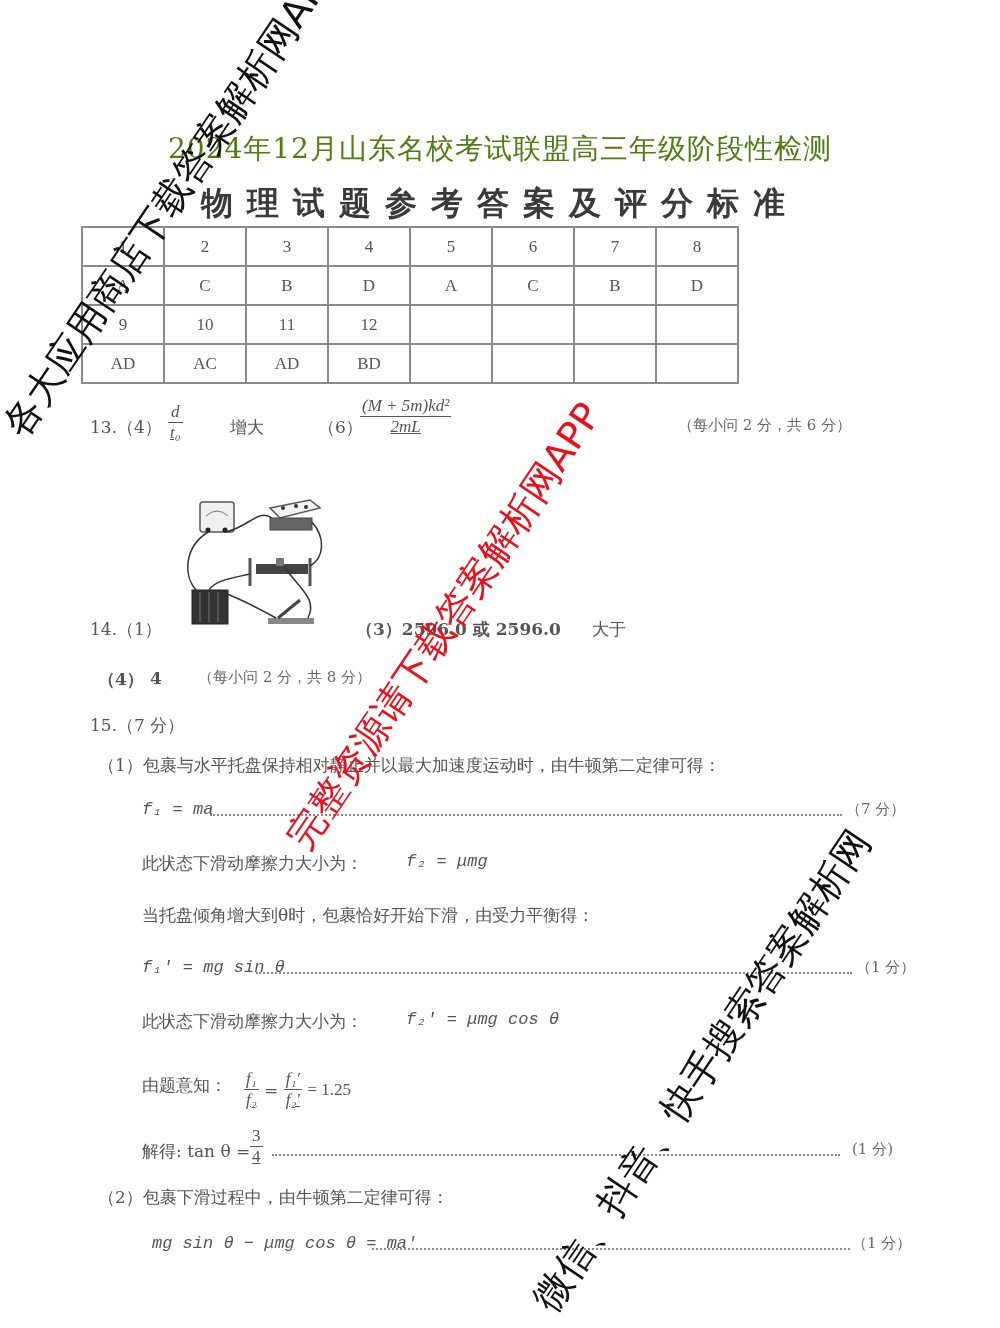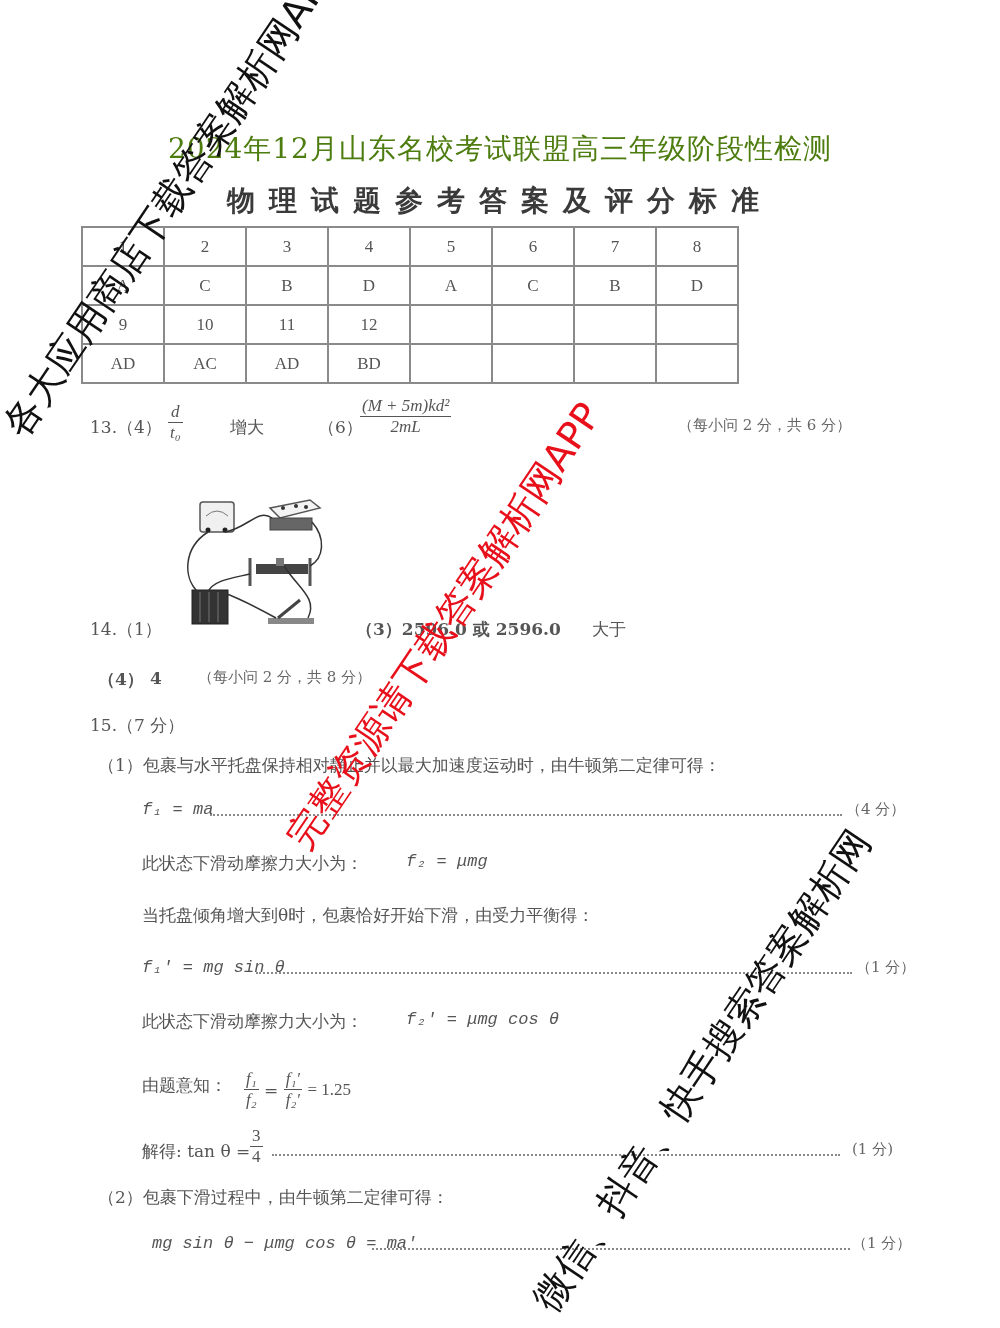--- a/index.html
+++ b/index.html
@@ -3,28 +3,28 @@
   <meta charset="utf-8">
   <style>
     html, body { margin: 0; padding: 0; }
     body {
       width: 1000px; height: 1328px; position: relative; overflow: hidden;
       background: #ffffff; color: #444;
       font-family: "DejaVu Serif", "Liberation Serif", serif;
     }
     .abs { position: absolute; white-space: nowrap; }
     .title1 { left: 0; width: 1000px; top: 130px; text-align: center; font-size: 28px; color: #4d7c0f; letter-spacing: 1px; }
-    .title2 { left: 0; width: 1000px; top: 182px; text-align: center; font-size: 28px; color: #3a3a3a; letter-spacing: 14px; font-weight: bold; }
+    .title2 { left: 0; width: 1000px; top: 182px; text-align: center; font-size: 32px; color: #3a3a3a; letter-spacing: 14px; font-weight: bold; }
     table.ans { position: absolute; left: 81px; top: 226px; border-collapse: collapse; }
     table.ans td { border: 2px solid #8a8a8a; width: 80px; height: 37px; text-align: center; font-size: 17px; color: #555; font-family: "Liberation Serif", serif; padding: 0; }
     .txt { font-size: 17px; color: #555; }
     .it { font-style: italic; font-family: Liberation Mono, monospace; }
     .frac { display: inline-block; vertical-align: middle; text-align: center; font-family: "Liberation Serif", serif; font-style: italic; }
     .frac .num { display: block; border-bottom: 1px solid #555; padding: 0 2px; }
-    .frac .den { display: block; padding: 0 2px; }
+    .frac .den { display: block; padding: 0 2px; text-decoration: underline; }
     .dots { position: absolute; height: 0; border-bottom: 2px dotted #888; }
     .score { font-size: 15px; color: #666; }
     .wm { position: absolute; transform-origin: left bottom; white-space: nowrap; font-family: "DejaVu Sans", sans-serif; }
     .wm-black { color: #111; font-size: 38px; }
     .wm-red { color: #e8101a; font-size: 38px; }
     .circuit { position: absolute; left: 178px; top: 488px; width: 150px; height: 140px; }
   </style>
 </head>
 <body>
 
@@ -126,21 +126,21 @@
 <div class="abs txt" style="left:592px; top:618px;">大于</div>
 <div class="abs txt" style="left:98px; top:668px; font-weight:bold;">（4）</div>
 <div class="abs txt" style="left:150px; top:668px; font-weight:bold;">4</div>
 <div class="abs score" style="left:198px; top:668px;">（每小问 2 分，共 8 分）</div>
 
 <div class="abs txt" style="left:90px; top:714px;">15.（7 分）</div>
 <div class="abs txt" style="left:98px; top:754px;">（1）包裹与水平托盘保持相对静止并以最大加速度运动时，由牛顿第二定律可得：</div>
 
 <div class="abs txt it" style="left:142px; top:800px;">f₁ = ma</div>
 <div class="dots" style="left:210px; width:632px; top:814px;"></div>
-<div class="abs score" style="left:846px; top:800px;">（4 分）</div>
+<div class="abs score" style="left:846px; top:800px;">（7 分）</div>
 
 <div class="abs txt" style="left:142px; top:852px;">此状态下滑动摩擦力大小为：</div>
 <div class="abs txt it" style="left:406px; top:852px;">f₂ = μmg</div>
 
 <div class="abs txt" style="left:142px; top:904px;">当托盘倾角增大到θ时，包裹恰好开始下滑，由受力平衡得：</div>
 
 <div class="abs txt it" style="left:142px; top:958px;">f₁′ = mg sin θ</div>
 <div class="dots" style="left:256px; width:596px; top:972px;"></div>
 <div class="abs score" style="left:856px; top:958px;">（1 分）</div>
 

